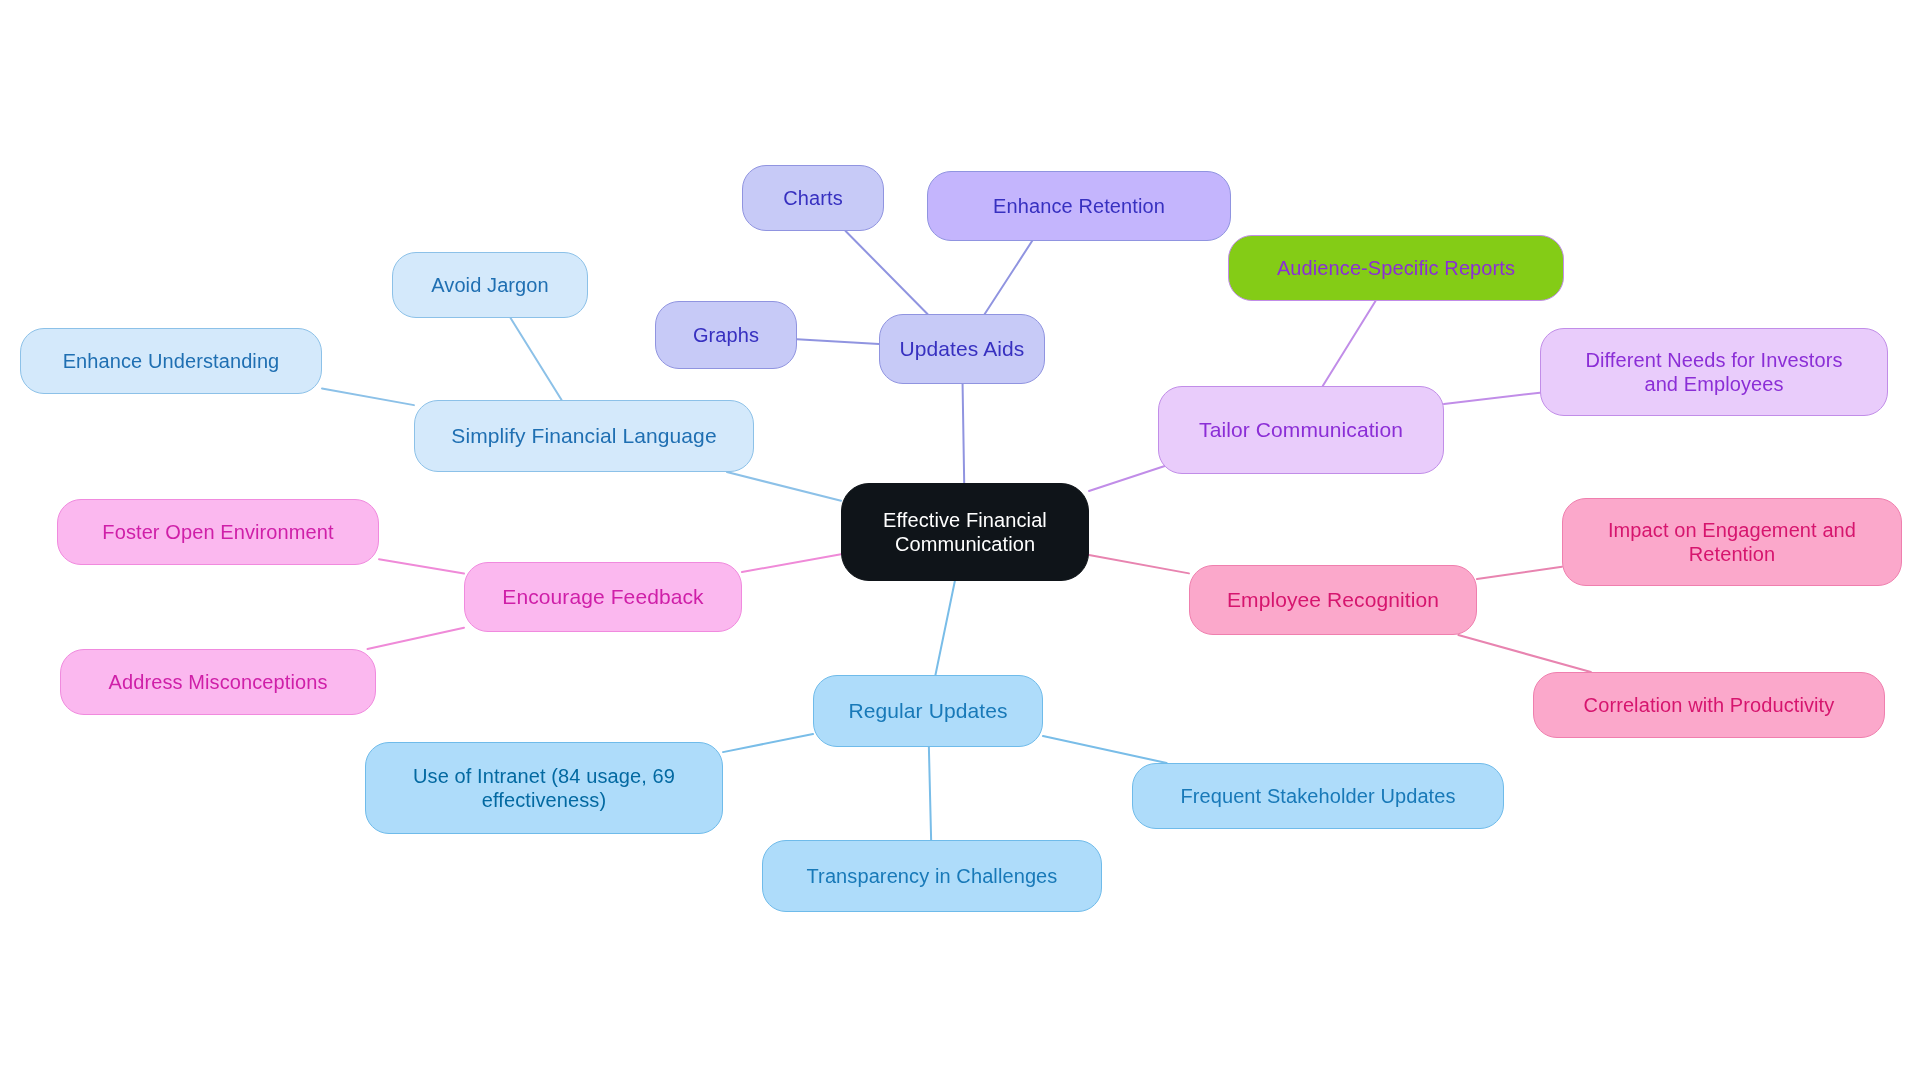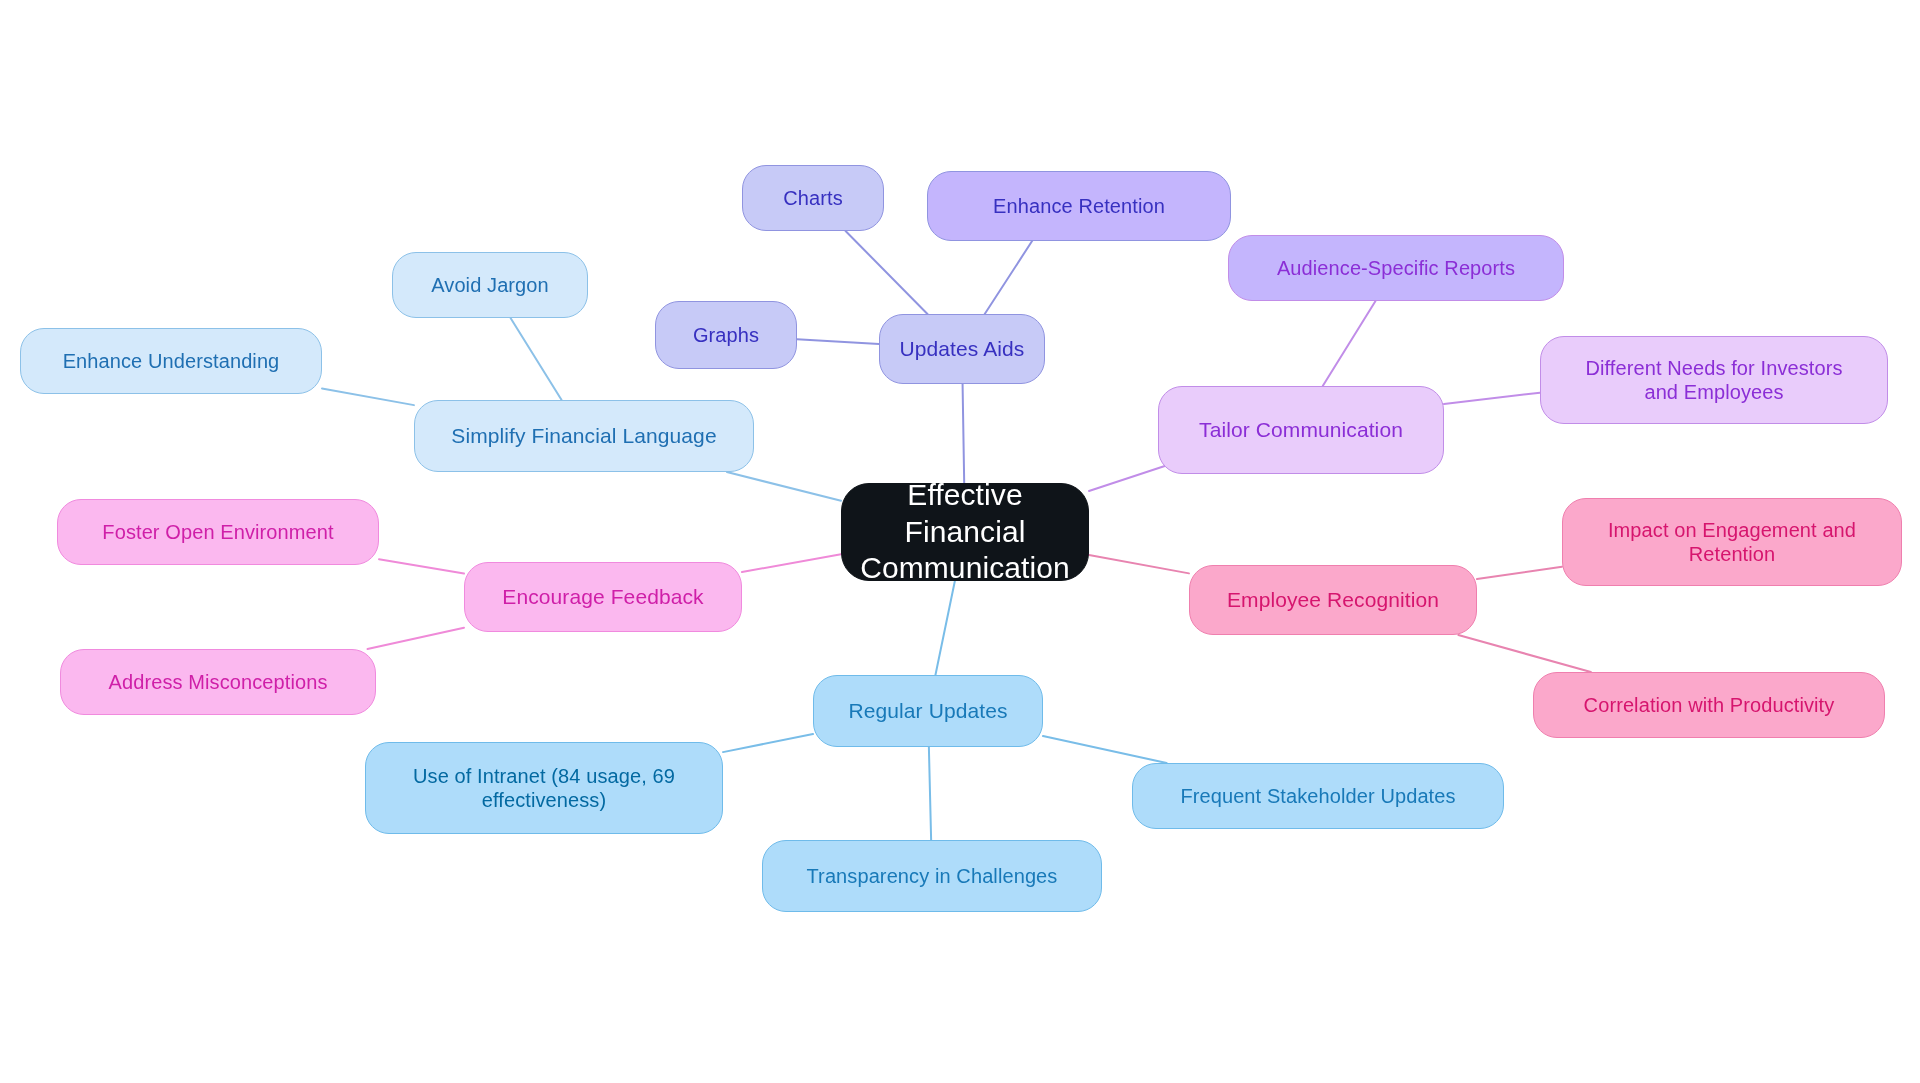--- a/index.html
+++ b/index.html
@@ -38,21 +38,21 @@
     padding: 4px 10px;
     letter-spacing: 0.1px;
     -webkit-font-smoothing: antialiased;
   }
   .node-label {
     display: block;
     white-space: pre-line;
   }
   .root {
     border-radius: 28px;
-    font-size: 30px;
+    font-size: 20px;
     color: #ffffff;
     background: #0f1419;
     border-color: #0f1419;
     z-index: 5;
   }
   .lvl1 { font-size: 21px; z-index: 4; }
   .lvl2 { font-size: 20px; z-index: 3; }
 </style>
 </head>
 <body>
@@ -102,24 +102,24 @@
       </div>
       <div class="node lvl2" style="left: 927px; top: 163px; width: 304px; height: 70px; background: #c4b5fd; border-color: rgb(144, 148, 224); color: rgb(55, 48, 192); margin-top: 8px;">
         <span class="node-label">Enhance Retention</span>
       </div>
       <div class="node lvl2" style="left: 655px; top: 301px; width: 142px; height: 68px; background: rgb(199, 202, 247); border-color: rgb(144, 148, 224); color: rgb(55, 48, 192);">
         <span class="node-label">Graphs</span>
       </div>
       <div class="node lvl1" style="left: 1158px; top: 386px; width: 286px; height: 88px; background: rgb(233, 204, 251); border-color: rgb(193, 141, 232); color: rgb(139, 46, 214);">
         <span class="node-label">Tailor Communication</span>
       </div>
-      <div class="node lvl2" style="left: 1228px; top: 235px; width: 336px; height: 66px; background: #c4b5fd; border-color: rgb(193, 141, 232); color: rgb(139, 46, 214);">
+      <div class="node lvl2" style="left: 1228px; top: 235px; width: 336px; height: 66px; background: #84cc16; border-color: rgb(193, 141, 232); color: rgb(139, 46, 214);">
         <span class="node-label">Audience-Specific Reports</span>
       </div>
-      <div class="node lvl2" style="left: 1540px; top: 336px; width: 348px; height: 88px; background: rgb(233, 204, 251); border-color: rgb(193, 141, 232); color: rgb(139, 46, 214); justify-content: center;">
+      <div class="node lvl2" style="left: 1540px; top: 328px; width: 348px; height: 88px; background: rgb(233, 204, 251); border-color: rgb(193, 141, 232); color: rgb(139, 46, 214); justify-content: center;">
         <span class="node-label">Different Needs for Investors
 and Employees</span>
       </div>
       <div class="node lvl1" style="left: 1189px; top: 565px; width: 288px; height: 70px; background: rgb(251, 168, 203); border-color: rgb(239, 127, 174); color: rgb(214, 21, 110);">
         <span class="node-label">Employee Recognition</span>
       </div>
       <div class="node lvl2" style="left: 1562px; top: 498px; width: 340px; height: 88px; background: rgb(251, 168, 203); border-color: rgb(239, 127, 174); color: rgb(214, 21, 110);">
         <span class="node-label">Impact on Engagement and
 Retention</span>
       </div>

